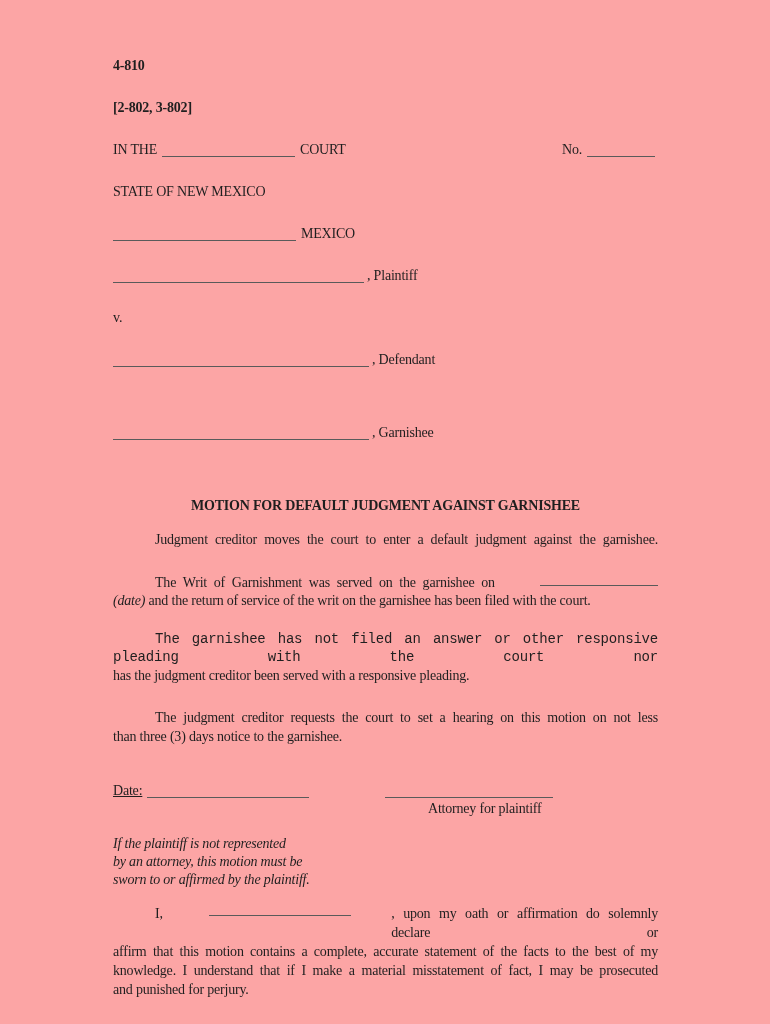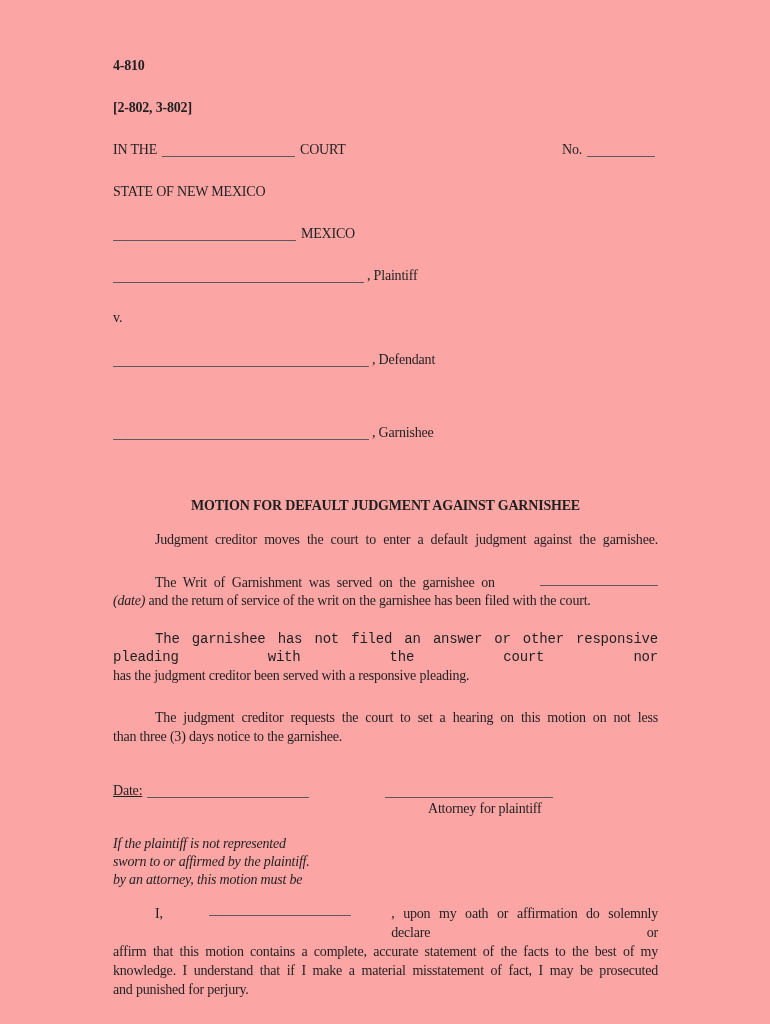--- a/index.html
+++ b/index.html
@@ -129,22 +129,22 @@
 
     <div class="row date-row mt36">
       <span class="mr5">Date:</span><span class="blank w162"></span>
       <span class="blank w168 attorney-blank"></span>
     </div>
 
     <div class="attorney-label-row">Attorney for plaintiff</div>
 
     <div class="note italic mt17">
       <div>If the plaintiff is not represented</div>
+      <div>by an attorney, this motion must be</div>
       <div>sworn to or affirmed by the plaintiff.</div>
-      <div>by an attorney, this motion must be</div>
     </div>
 
     <div class="oath-lines mt15">
       <div class="flexline" style="line-height:19px;">
         <span class="ml42">I,</span>
           <span class="blank w153 ml6"></span>
           <span class="oath-rest ml5">, upon my oath or affirmation do solemnly declare or</span>
       </div>
       <div class="just">affirm that this motion contains a complete, accurate statement of the facts to the best of my</div>
       <div class="just">knowledge.  I understand that if I make a material misstatement of fact, I may be prosecuted</div>

